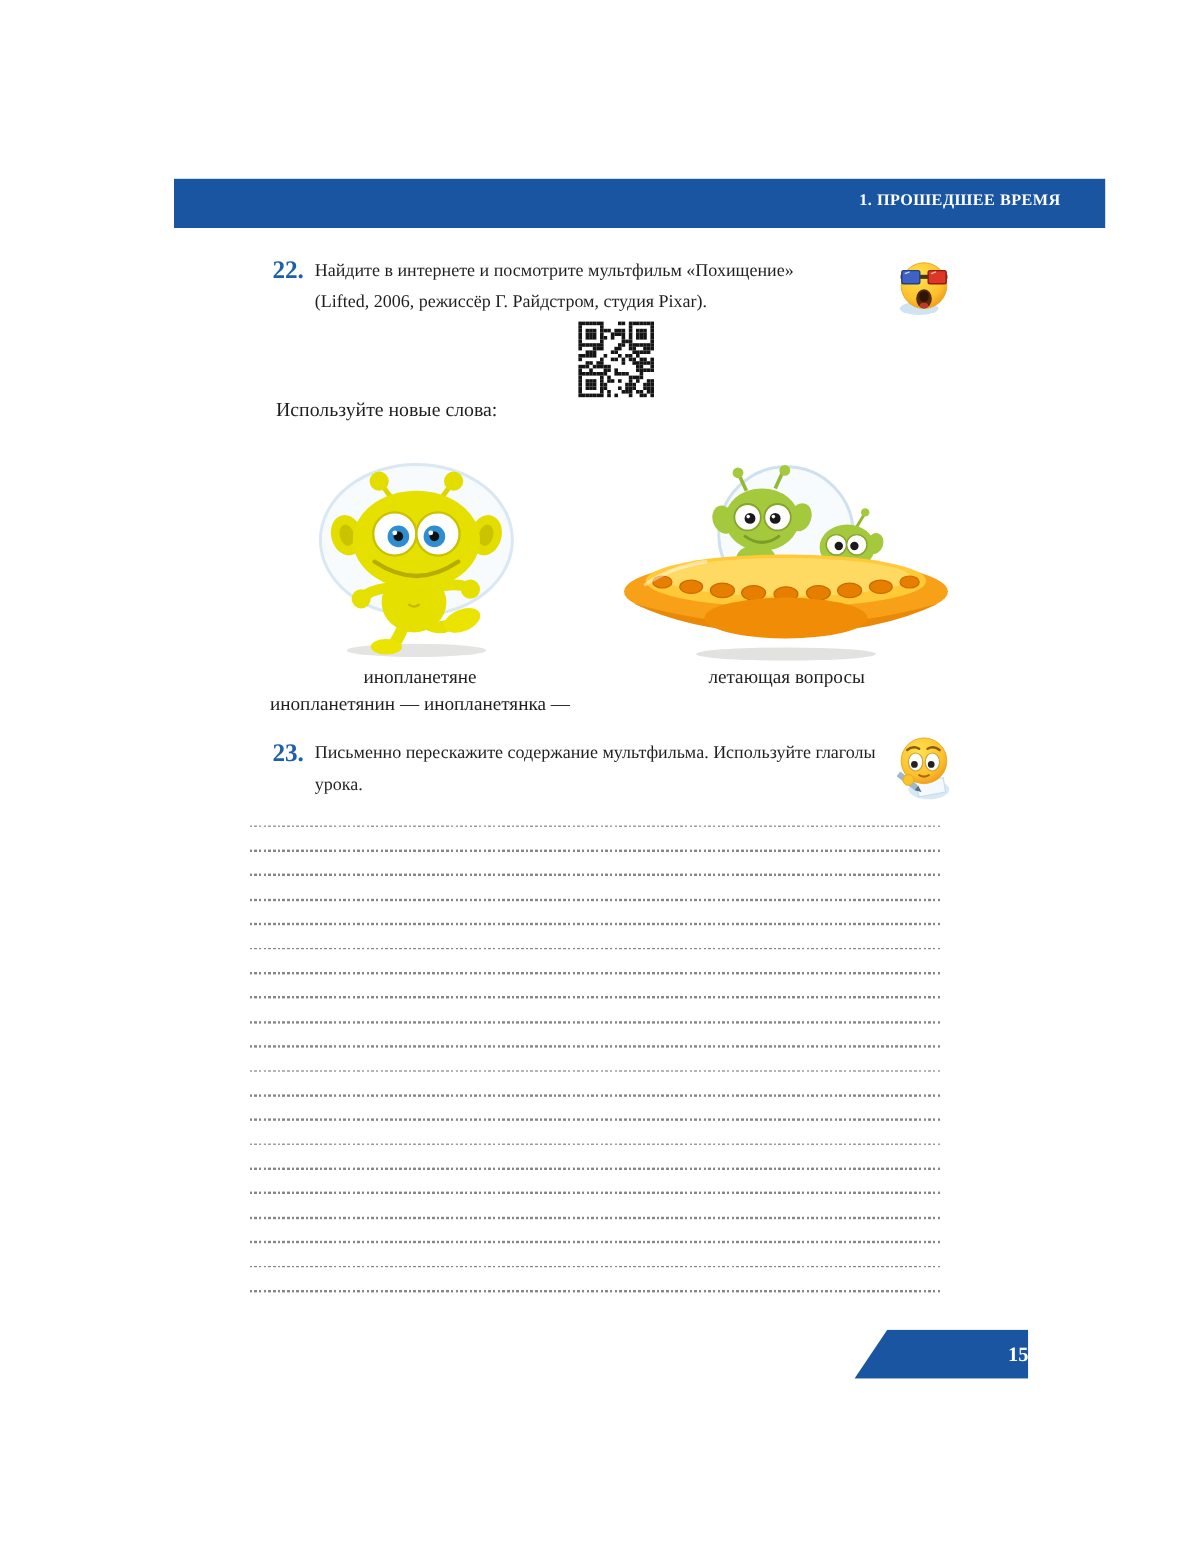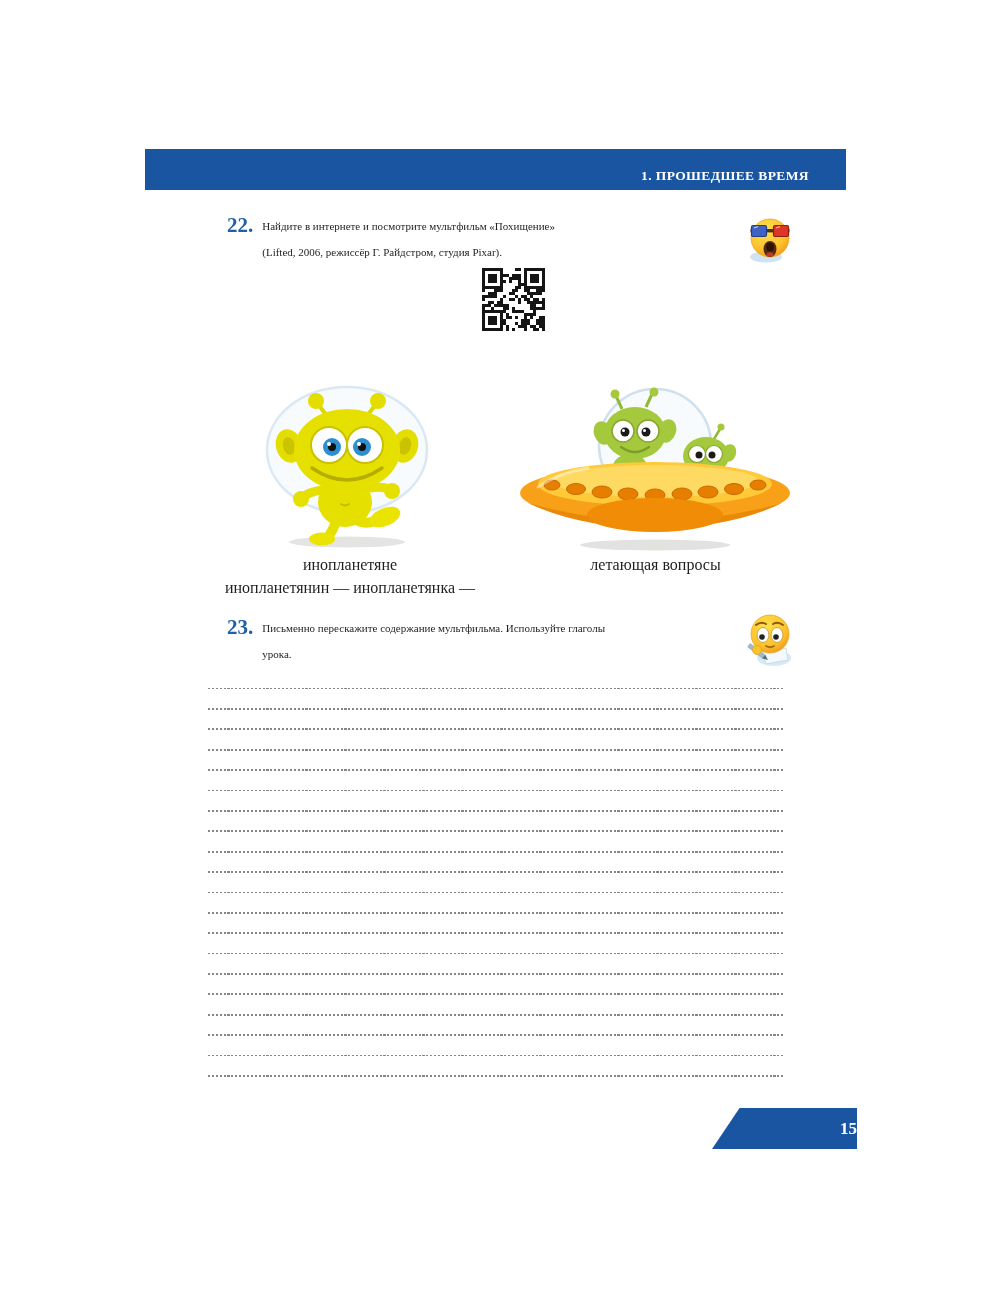--- a/index.html
+++ b/index.html
@@ -1,27 +1,27 @@
 <!DOCTYPE html>
 <html><head>
 <meta charset="utf-8">
 <style>
   * { margin:0; padding:0; box-sizing:border-box; }
   body { background:#fff; }
   .page { position:relative; width:1000px; height:1300px; background:#ffffff;
           font-family:"Liberation Serif", serif; color:#1f1f1f; overflow:hidden; }
 
-  .header-bar { position:absolute; left:145px; top:149px; width:701px; height:41px;
-                background:#1a55a2; display:flex; align-items:flex-end; justify-content:flex-end;
+  .header-bar { position:absolute; left:145px; top:149px; width:776px; height:41px;
+                background:#1a55a2; display:flex; align-items:center; justify-content:flex-end;
                 padding:0 37px 6px 0; }
   .header-title { color:#ffffff; font-weight:bold; font-size:13.5px; letter-spacing:0.4px; }
 
   .exercise { position:absolute; display:flex; gap:9px; }
   .ex-number { color:#1d5fa9; font-weight:bold; font-size:21px; line-height:25px; flex:0 0 auto; }
-  .ex-body { font-size:11px; line-height:26px; }
+  .ex-body { font-size:15px; line-height:26px; }
   #ex22 { left:227px; top:213px; width:545px; }
   #ex23 { left:227px; top:615px; width:540px; }
 
   .emoji { position:absolute; }
   #emoji-3d { left:747px; top:214px; }
   #emoji-writing { left:744px; top:612px; }
 
   #qr { position:absolute; left:482px; top:268px; width:63px; height:63px;
         display:grid; grid-template-columns:repeat(21,1fr); grid-template-rows:repeat(21,1fr);
         background:#fff; }
@@ -525,20 +525,21 @@
       <div class="m"></div>
       <div></div>
       <div></div>
       <div class="m"></div>
       <div class="m"></div>
       <div></div>
       <div class="m"></div>
     </div>
 
   <div class="instructions">
+    <div>Используйте новые слова:</div>
   </div>
 
   <div class="figure" id="alien-fig">
     <svg width="190" height="172" viewBox="0 0 190 172">
       <ellipse cx="95" cy="164" rx="58" ry="5.5" fill="#e4e4e2"></ellipse>
       <ellipse cx="95" cy="72" rx="80" ry="63" fill="#eef6fc" fill-opacity="0.45" stroke="#d9e8f3" stroke-width="2.5"></ellipse>
       <path d="M78 42 L66 26" stroke="#dcd600" stroke-width="4"></path>
         <circle cx="64" cy="23" r="8" fill="#e4de00"></circle>
       <path d="M112 42 L124 26" stroke="#dcd600" stroke-width="4"></path>
         <circle cx="126" cy="23" r="8" fill="#e4de00"></circle>

